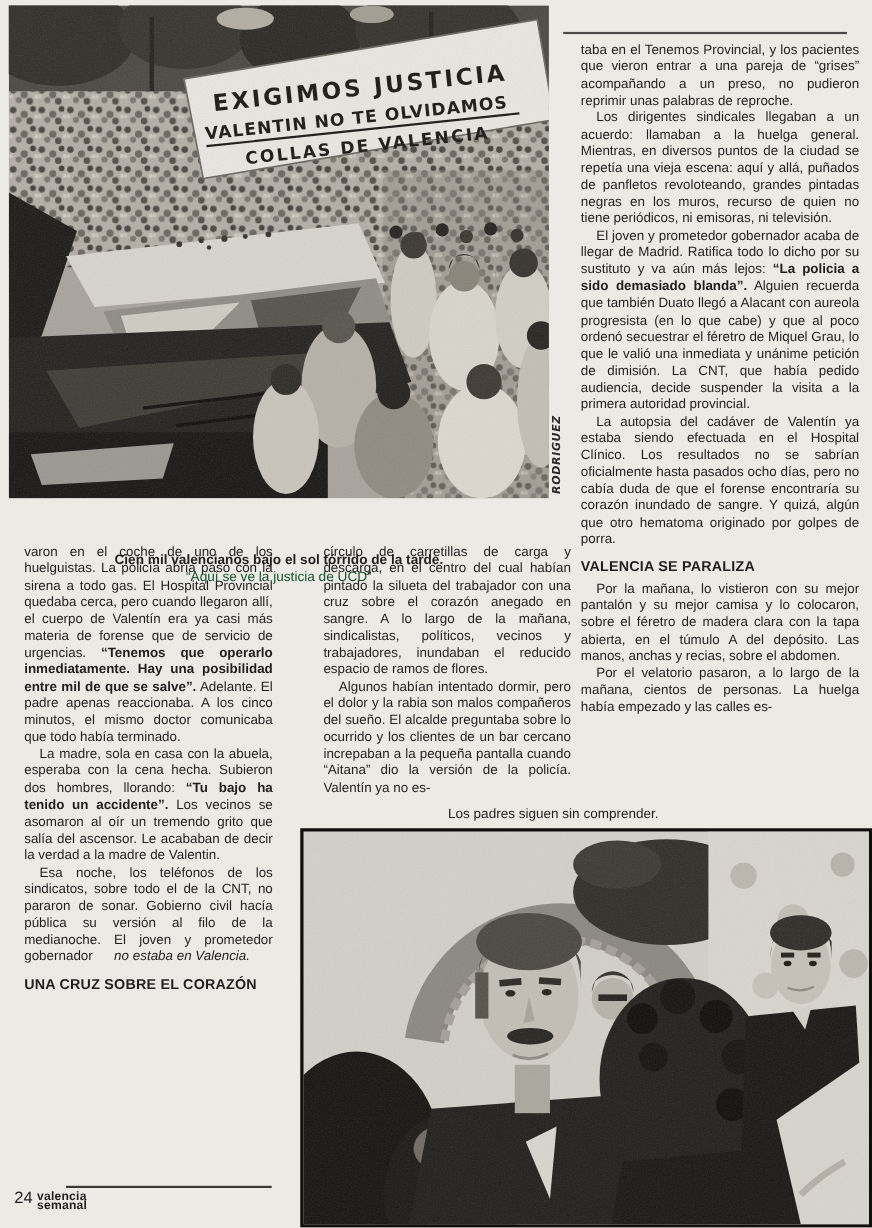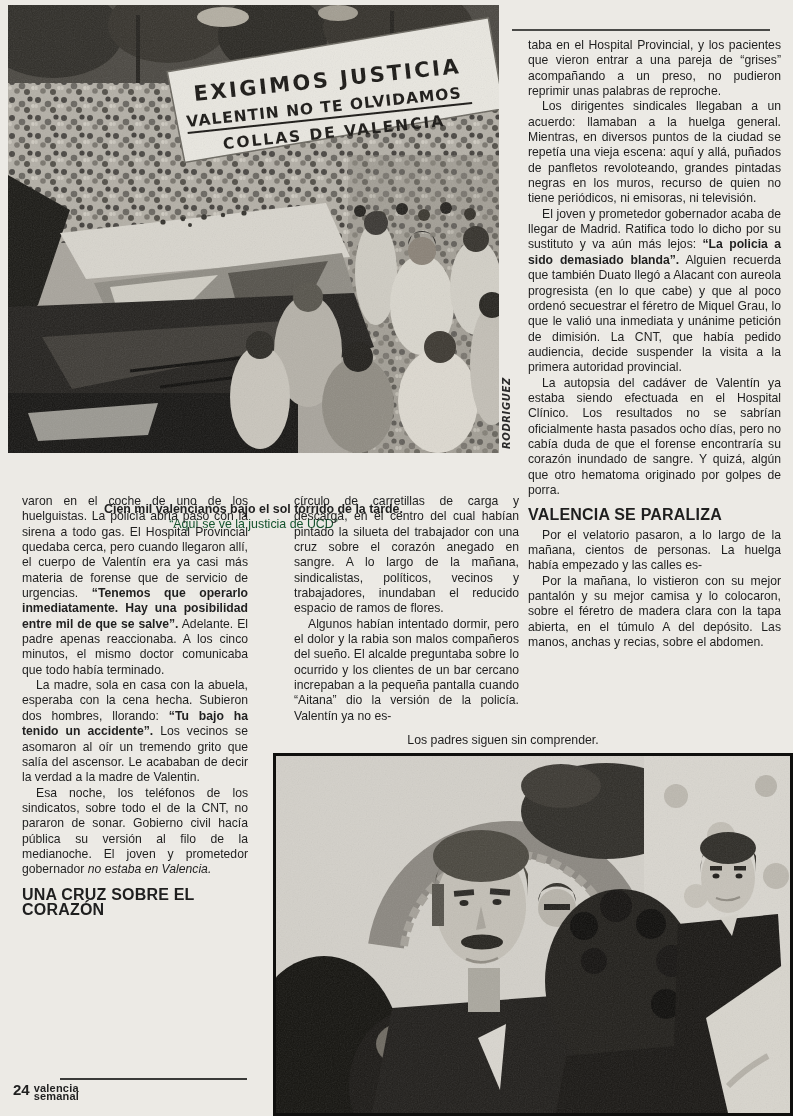--- a/index.html
+++ b/index.html
@@ -32,28 +32,28 @@
   }
   
   .rule{background:#4a4a48;height:2px;}
   .rule-topright{left:512px;top:29px;width:258px;}
   .rule-footer{left:60px;top:1078px;width:187px;height:1.6px;background:#3a3a38;}
   
   .col{font-size:12.2px;line-height:15.35px;text-align:justify;}
   .col p{margin:0;}
   .col p.indent{text-indent:14px;}
   .col .b{font-weight:bold;}
-  .col .i{font-style:italic;}
-  .col-heading{font-weight:bold;font-size:16px;letter-spacing:.2px;margin:9px 0 5px 0;text-align:left;}
+  .col .i{font-style:italic;margin-left:16px;}
+  .col-heading{font-weight:bold;font-size:13px;letter-spacing:.2px;margin:9px 0 5px 0;text-align:left;}
   .col-left{left:22px;top:494px;width:226px;}
   .col-mid{left:258px;top:494px;width:225px;margin-left:36px;}
   .col-right{left:528px;top:38px;width:253px;}
   
   .footer{left:13px;top:1082px;display:flex;align-items:flex-start;}
-  .pagenum{font-weight:bold;font-size:15px;line-height:16px;}
+  .pagenum{font-weight:normal;font-size:15px;line-height:16px;}
   .mag{margin-left:4px;font-weight:bold;font-size:11px;line-height:8px;letter-spacing:.2px;margin-top:2px;}
 </style>
 </head>
 <body>
 
 <svg class="abs photo-top" viewBox="0 0 491 448" preserveAspectRatio="none" aria-hidden="true">
   <defs>
     <filter id="grain" x="0%" y="0%" width="100%" height="100%">
       <feTurbulence type="fractalNoise" baseFrequency="0.9" numOctaves="2" stitchTiles="stitch"></feTurbulence>
       <feColorMatrix type="saturate" values="0"></feColorMatrix>
@@ -151,27 +151,27 @@
 <div class="abs credit">RODRIGUEZ</div>
 
 <div class="abs caption-top">
   <div class="cap-b">Cien mil valencianos bajo el sol tórrido de la tarde.</div>
   <div class="cap-q">“Aquí se ve la justicia de UCD”</div>
 </div>
 
 <div class="abs rule rule-topright"></div>
 
 <div class="abs col col-right">
-    <p class=""><span>taba en el Hospital Provincial, y los pacientes que vieron entrar a una pareja de “grises” acompañando a un preso, no pudieron reprimir unas palabras de reproche.</span></p>
+    <p class=""><span>taba en el Tenemos Provincial, y los pacientes que vieron entrar a una pareja de “grises” acompañando a un preso, no pudieron reprimir unas palabras de reproche.</span></p>
     <p class="indent"><span>Los dirigentes sindicales llegaban a un acuerdo: llamaban a la huelga general. Mientras, en diversos puntos de la ciudad se repetía una vieja escena: aquí y allá, puñados de panfletos revoloteando, grandes pintadas negras en los muros, recurso de quien no tiene periódicos, ni emisoras, ni televisión.</span></p>
     <p class="indent"><span>El joven y prometedor gobernador acaba de llegar de Madrid. Ratifica todo lo dicho por su sustituto y va aún más lejos: </span><span class="b">“La policia a sido demasiado blanda”.</span><span> Alguien recuerda que también Duato llegó a Alacant con aureola progresista (en lo que cabe) y que al poco ordenó secuestrar el féretro de Miquel Grau, lo que le valió una inmediata y unánime petición de dimisión. La CNT, que había pedido audiencia, decide suspender la visita a la primera autoridad provincial.</span></p>
     <p class="indent"><span>La autopsia del cadáver de Valentín ya estaba siendo efectuada en el Hospital Clínico. Los resultados no se sabrían oficialmente hasta pasados ocho días, pero no cabía duda de que el forense encontraría su corazón inundado de sangre. Y quizá, algún que otro hematoma originado por golpes de porra.</span></p>
     <div class="col-heading"><span>VALENCIA SE PARALIZA</span></div>
+    <p class="indent"><span>Por la mañana, lo vistieron con su mejor pantalón y su mejor camisa y lo colocaron, sobre el féretro de madera clara con la tapa abierta, en el túmulo A del depósito. Las manos, anchas y recias, sobre el abdomen.</span></p>
     <p class="indent"><span>Por el velatorio pasaron, a lo largo de la mañana, cientos de personas. La huelga había empezado y las calles es-</span></p>
-    <p class="indent"><span>Por la mañana, lo vistieron con su mejor pantalón y su mejor camisa y lo colocaron, sobre el féretro de madera clara con la tapa abierta, en el túmulo A del depósito. Las manos, anchas y recias, sobre el abdomen.</span></p>
   </div>
 <div class="abs col col-left">
     <p class=""><span>varon en el coche de uno de los huelguistas. La policía abría paso con la sirena a todo gas. El Hospital Provincial quedaba cerca, pero cuando llegaron allí, el cuerpo de Valentín era ya casi más materia de forense que de servicio de urgencias. </span><span class="b">“Tenemos que operarlo inmediatamente. Hay una posibilidad entre mil de que se salve”.</span><span> Adelante. El padre apenas reaccionaba. A los cinco minutos, el mismo doctor comunicaba que todo había terminado.</span></p>
     <p class="indent"><span>La madre, sola en casa con la abuela, esperaba con la cena hecha. Subieron dos hombres, llorando: </span><span class="b">“Tu bajo ha tenido un accidente”.</span><span> Los vecinos se asomaron al oír un tremendo grito que salía del ascensor. Le acababan de decir la verdad a la madre de Valentin.</span></p>
     <p class="indent"><span>Esa noche, los teléfonos de los sindicatos, sobre todo el de la CNT, no pararon de sonar. Gobierno civil hacía pública su versión al filo de la medianoche. El joven y prometedor gobernador </span><span class="i">no estaba en Valencia.</span></p>
     <div class="col-heading"><span>UNA CRUZ SOBRE EL CORAZÓN</span></div>
   </div>
 <div class="abs col col-mid">
     <p class=""><span>círculo de carretillas de carga y descarga, en el centro del cual habían pintado la silueta del trabajador con una cruz sobre el corazón anegado en sangre. A lo largo de la mañana, sindicalistas, políticos, vecinos y trabajadores, inundaban el reducido espacio de ramos de flores.</span></p>
     <p class="indent"><span>Algunos habían intentado dormir, pero el dolor y la rabia son malos compañeros del sueño. El alcalde preguntaba sobre lo ocurrido y los clientes de un bar cercano increpaban a la pequeña pantalla cuando “Aitana” dio la versión de la policía. Valentín ya no es-</span></p>

